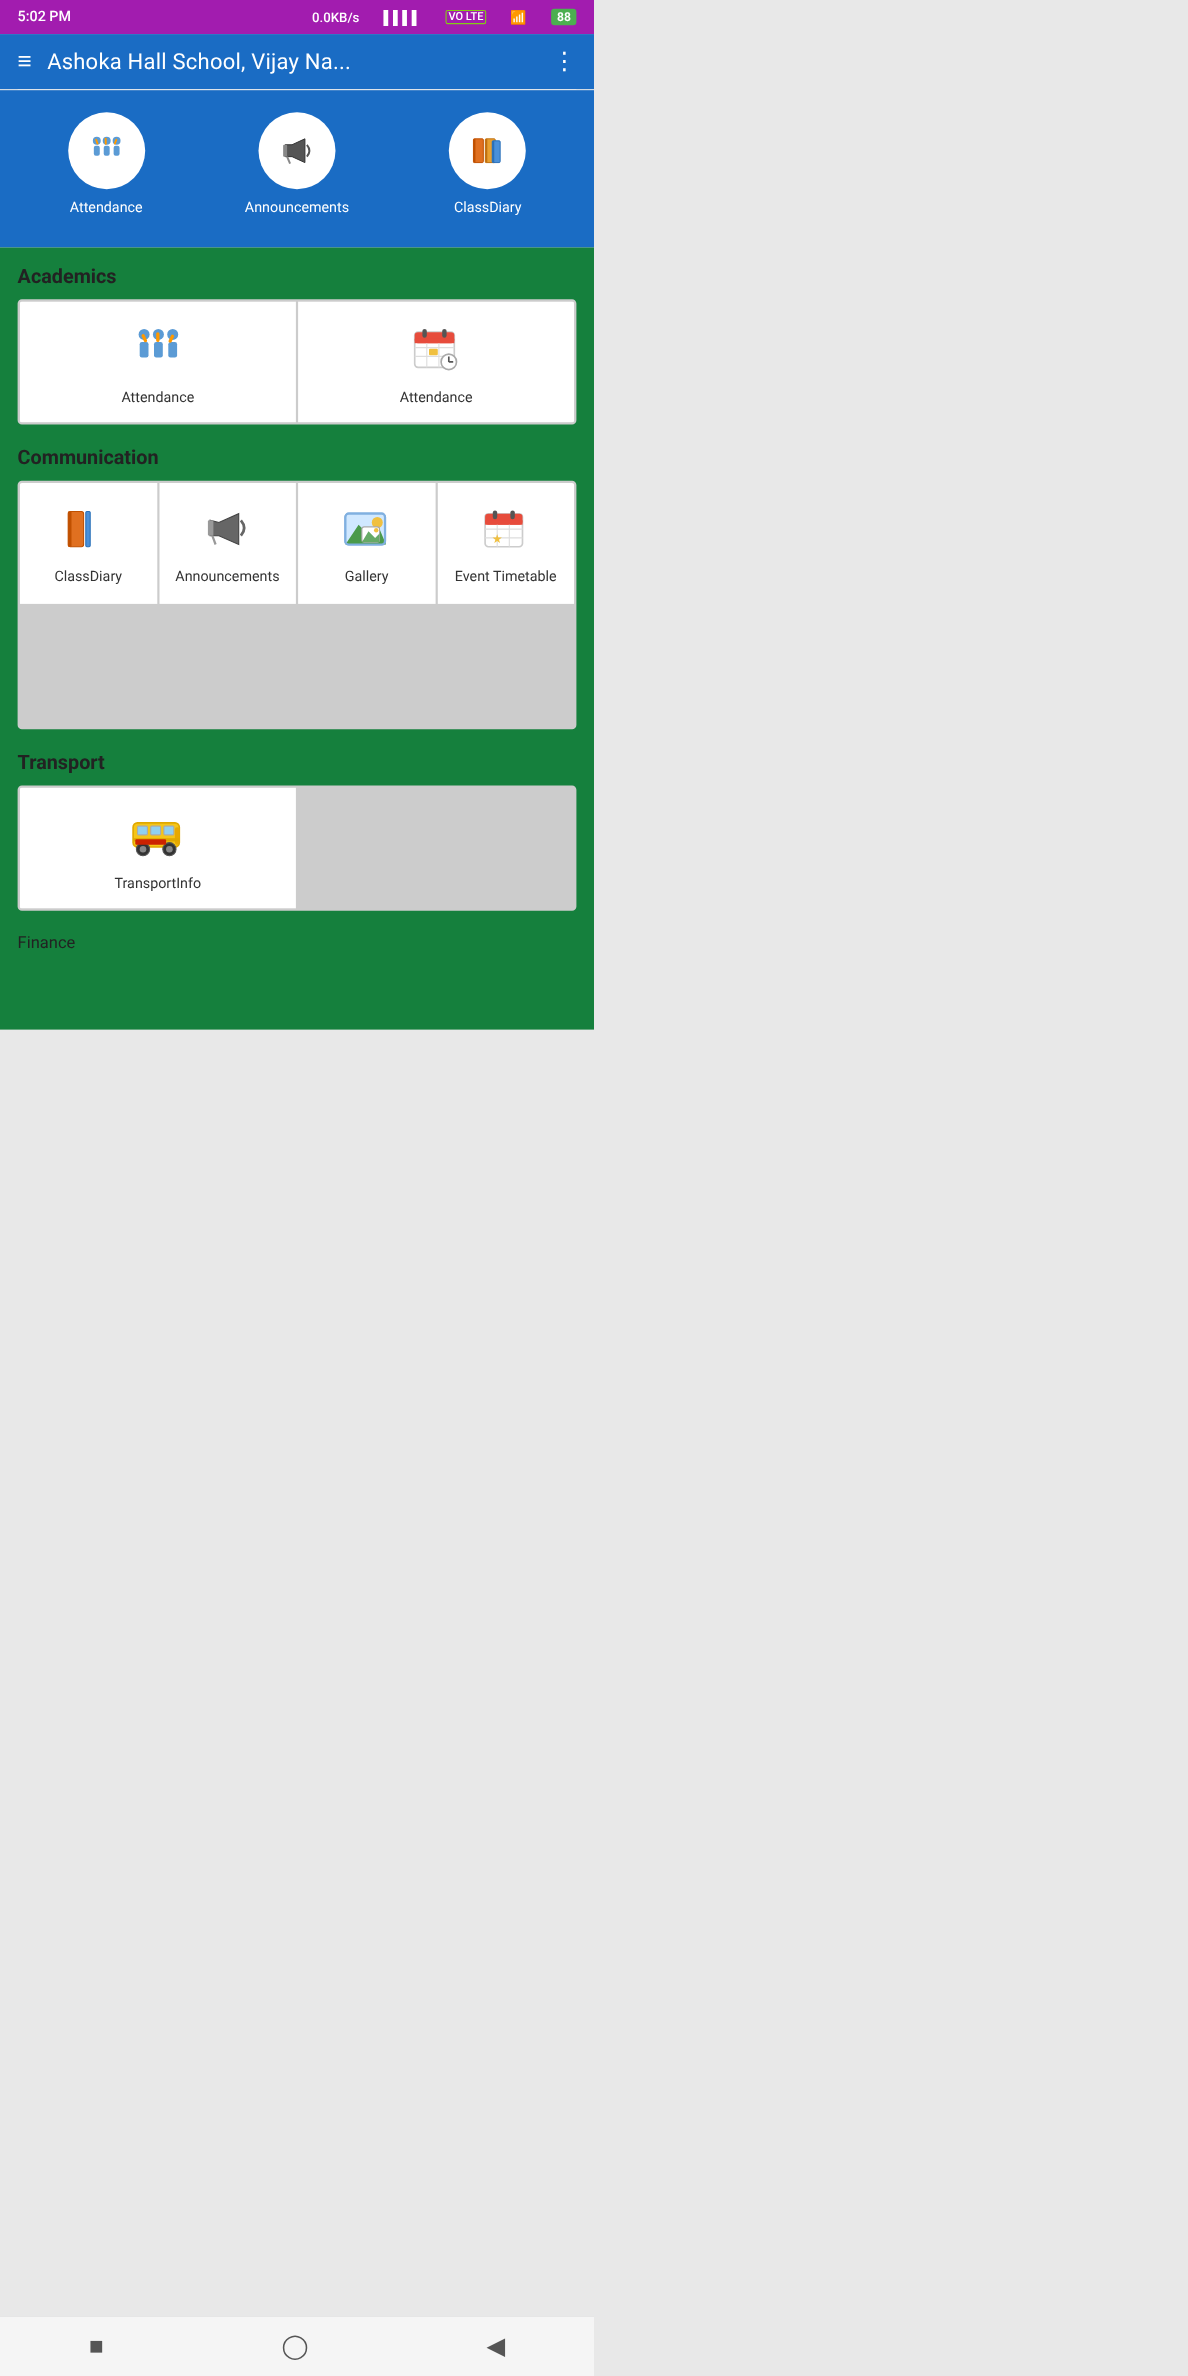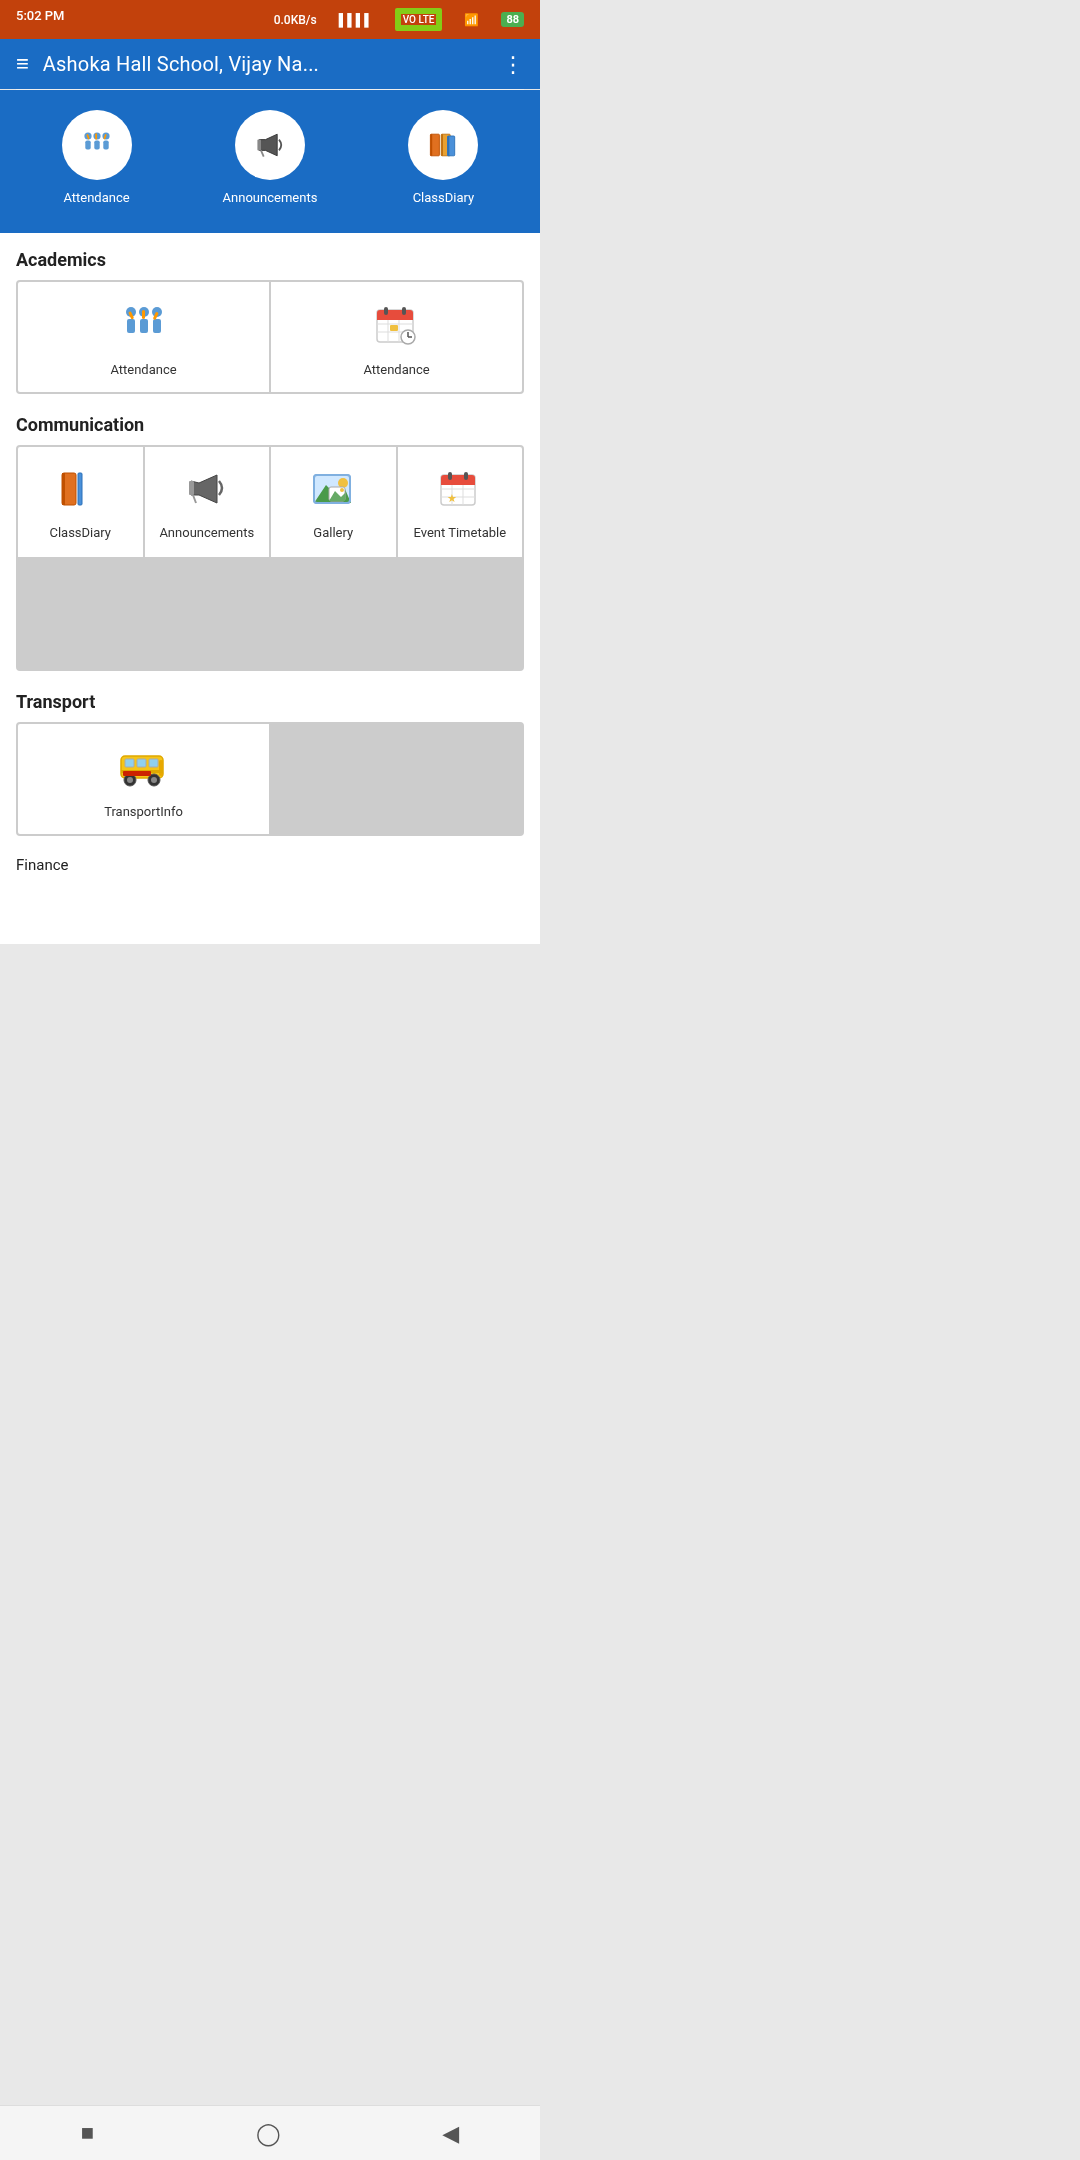--- a/index.html
+++ b/index.html
@@ -8,24 +8,25 @@
       width: 540px;
       min-height: 1080px;
       background: #e8e8e8;
       font-family: 'Roboto', Arial, sans-serif;
       font-size: 16px;
       overflow-x: hidden;
     }
 
     
     .status-bar {
-      background: #c2410c;
+      background: #a21caf;
       color: white;
       display: flex;
       justify-content: space-between;
+      align-items: center;
       padding: 8px 16px;
       font-size: 13px;
       font-weight: 500;
     }
     .status-right {
       display: flex;
       align-items: center;
       gap: 22px;
       font-size: 12px;
     }
@@ -87,21 +88,21 @@
       justify-content: center;
       font-size: 30px;
     }
     .quick-action-label {
       color: white;
       font-size: 13px;
     }
 
     
     .content {
-      background: #ffffff;
+      background: #15803d;
       padding: 16px;
     }
 
     
     .section {
       margin-bottom: 20px;
     }
     .section-title {
       font-size: 18px;
       font-weight: bold;
@@ -173,21 +174,21 @@
     }
   </style>
 </head>
 <body>
 
 <div class="status-bar">
   <span>5:02 PM</span>
   <div class="status-right">
     <span>0.0KB/s</span>
     <span>▌▌▌▌</span>
-    <span style="font-size:10px;border:6px solid #84cc16;padding:0 2px;border-radius:2px;">VO LTE</span>
+    <span style="font-size:10px;border:1px solid #84cc16;padding:0 2px;border-radius:2px;">VO LTE</span>
     <span>📶</span>
     <span class="battery">88</span>
   </div>
 </div>
 
 <div class="app-bar">
   <span class="hamburger-icon">≡</span>
   <span class="app-bar-title">Ashoka Hall School, Vijay Na...</span>
   <span class="more-icon">⋮</span>
 </div>

